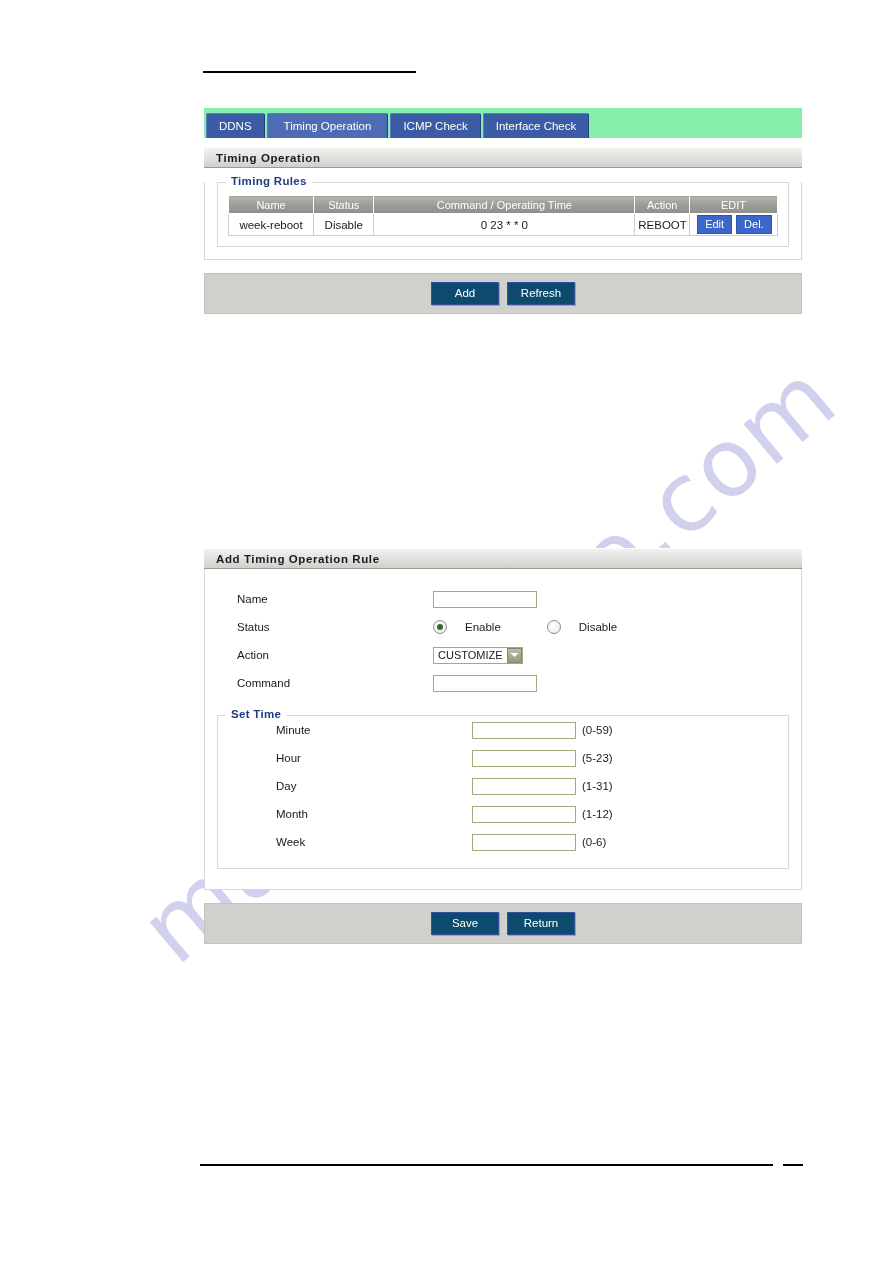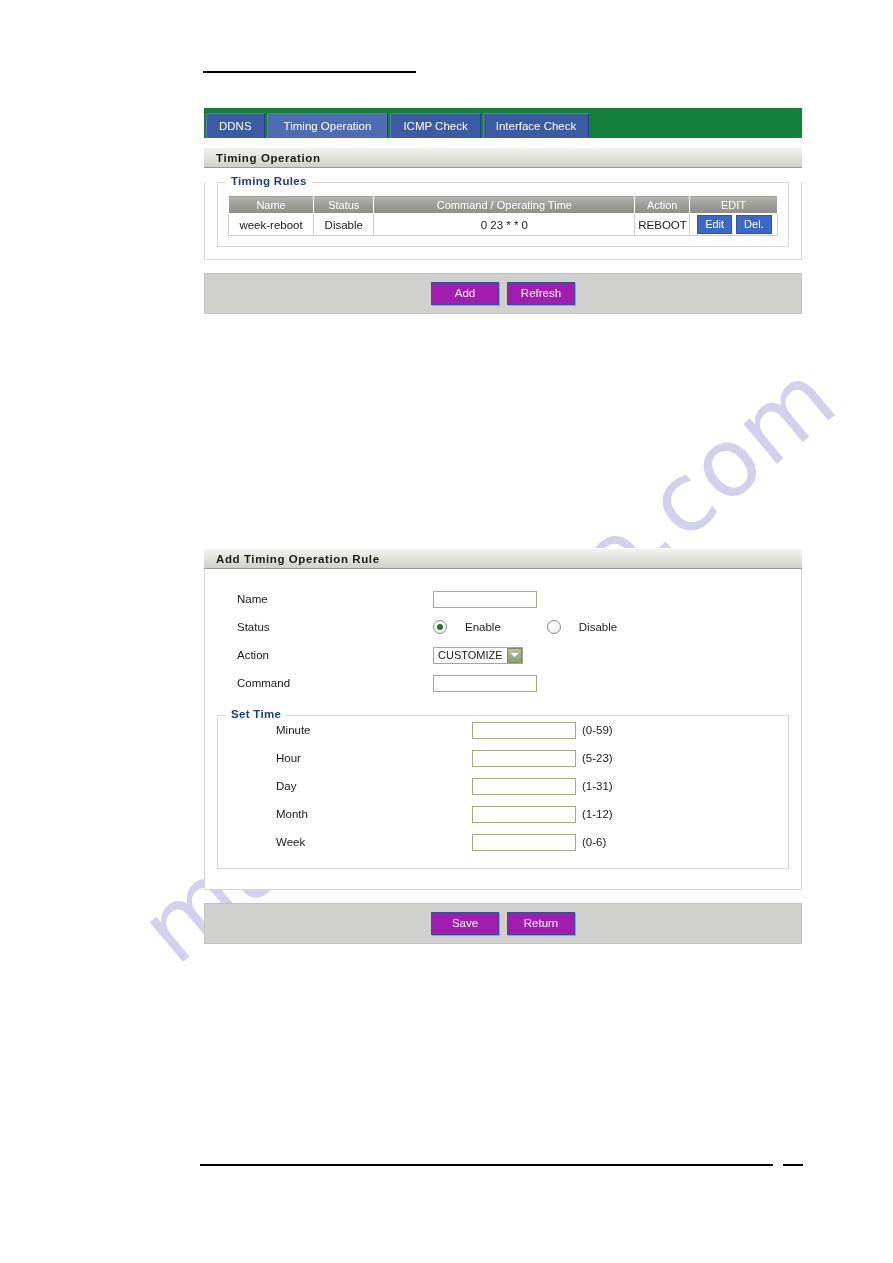--- a/index.html
+++ b/index.html
@@ -66,21 +66,21 @@
   .ui-wrap {
     position: absolute;
     left: 204px;
     width: 598px;
     z-index: 10;
   }
 
   
   .tabbar {
     height: 30px;
-    background: #15803d;
+    background: #86efac;
     display: flex;
     align-items: flex-end;
     padding-left: 2px;
     box-sizing: border-box;
   }
   .tab {
     height: 24px;
     line-height: 24px;
     padding: 0 12px;
     margin-right: 2px;
@@ -198,21 +198,21 @@
     height: 41px;
     background: #d0d0cd;
     border: 1px solid #c2c2bf;
     display: flex;
     align-items: center;
     justify-content: center;
     gap: 8px;
     box-sizing: border-box;
   }
   .btn {
-    background: #a21caf;
+    background: #0c4a6e;
     color: #ffffff;
     font-size: 11.5px;
     min-width: 46px;
     height: 21px;
     line-height: 21px;
     text-align: center;
     padding: 0 10px;
     border: 1px solid #32509e;
     box-shadow: 1px 1px 0 rgba(0,0,0,.22);
     cursor: pointer;

